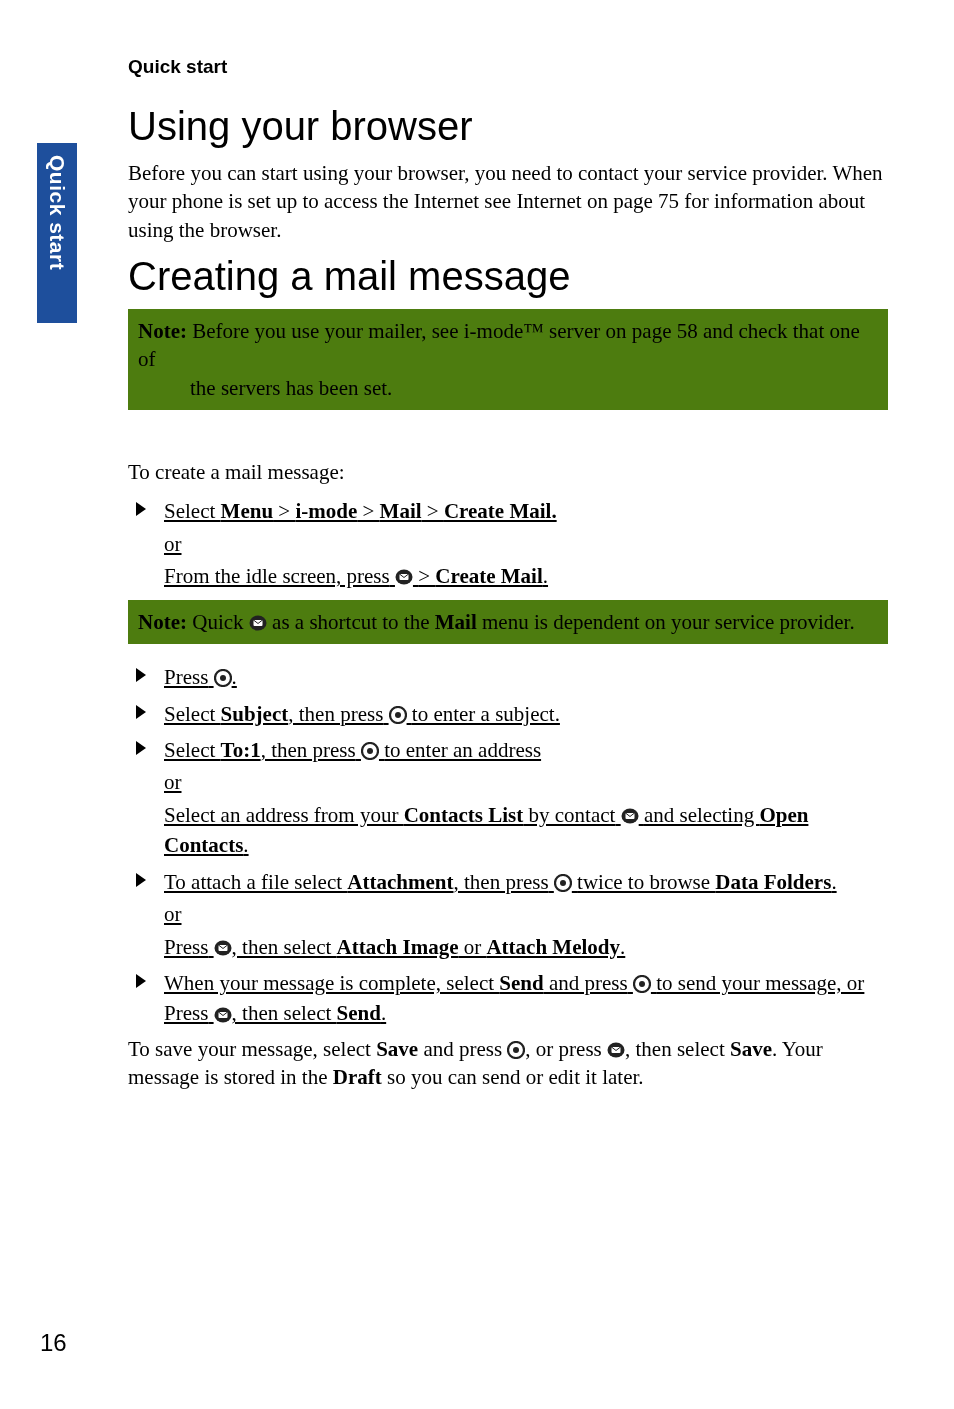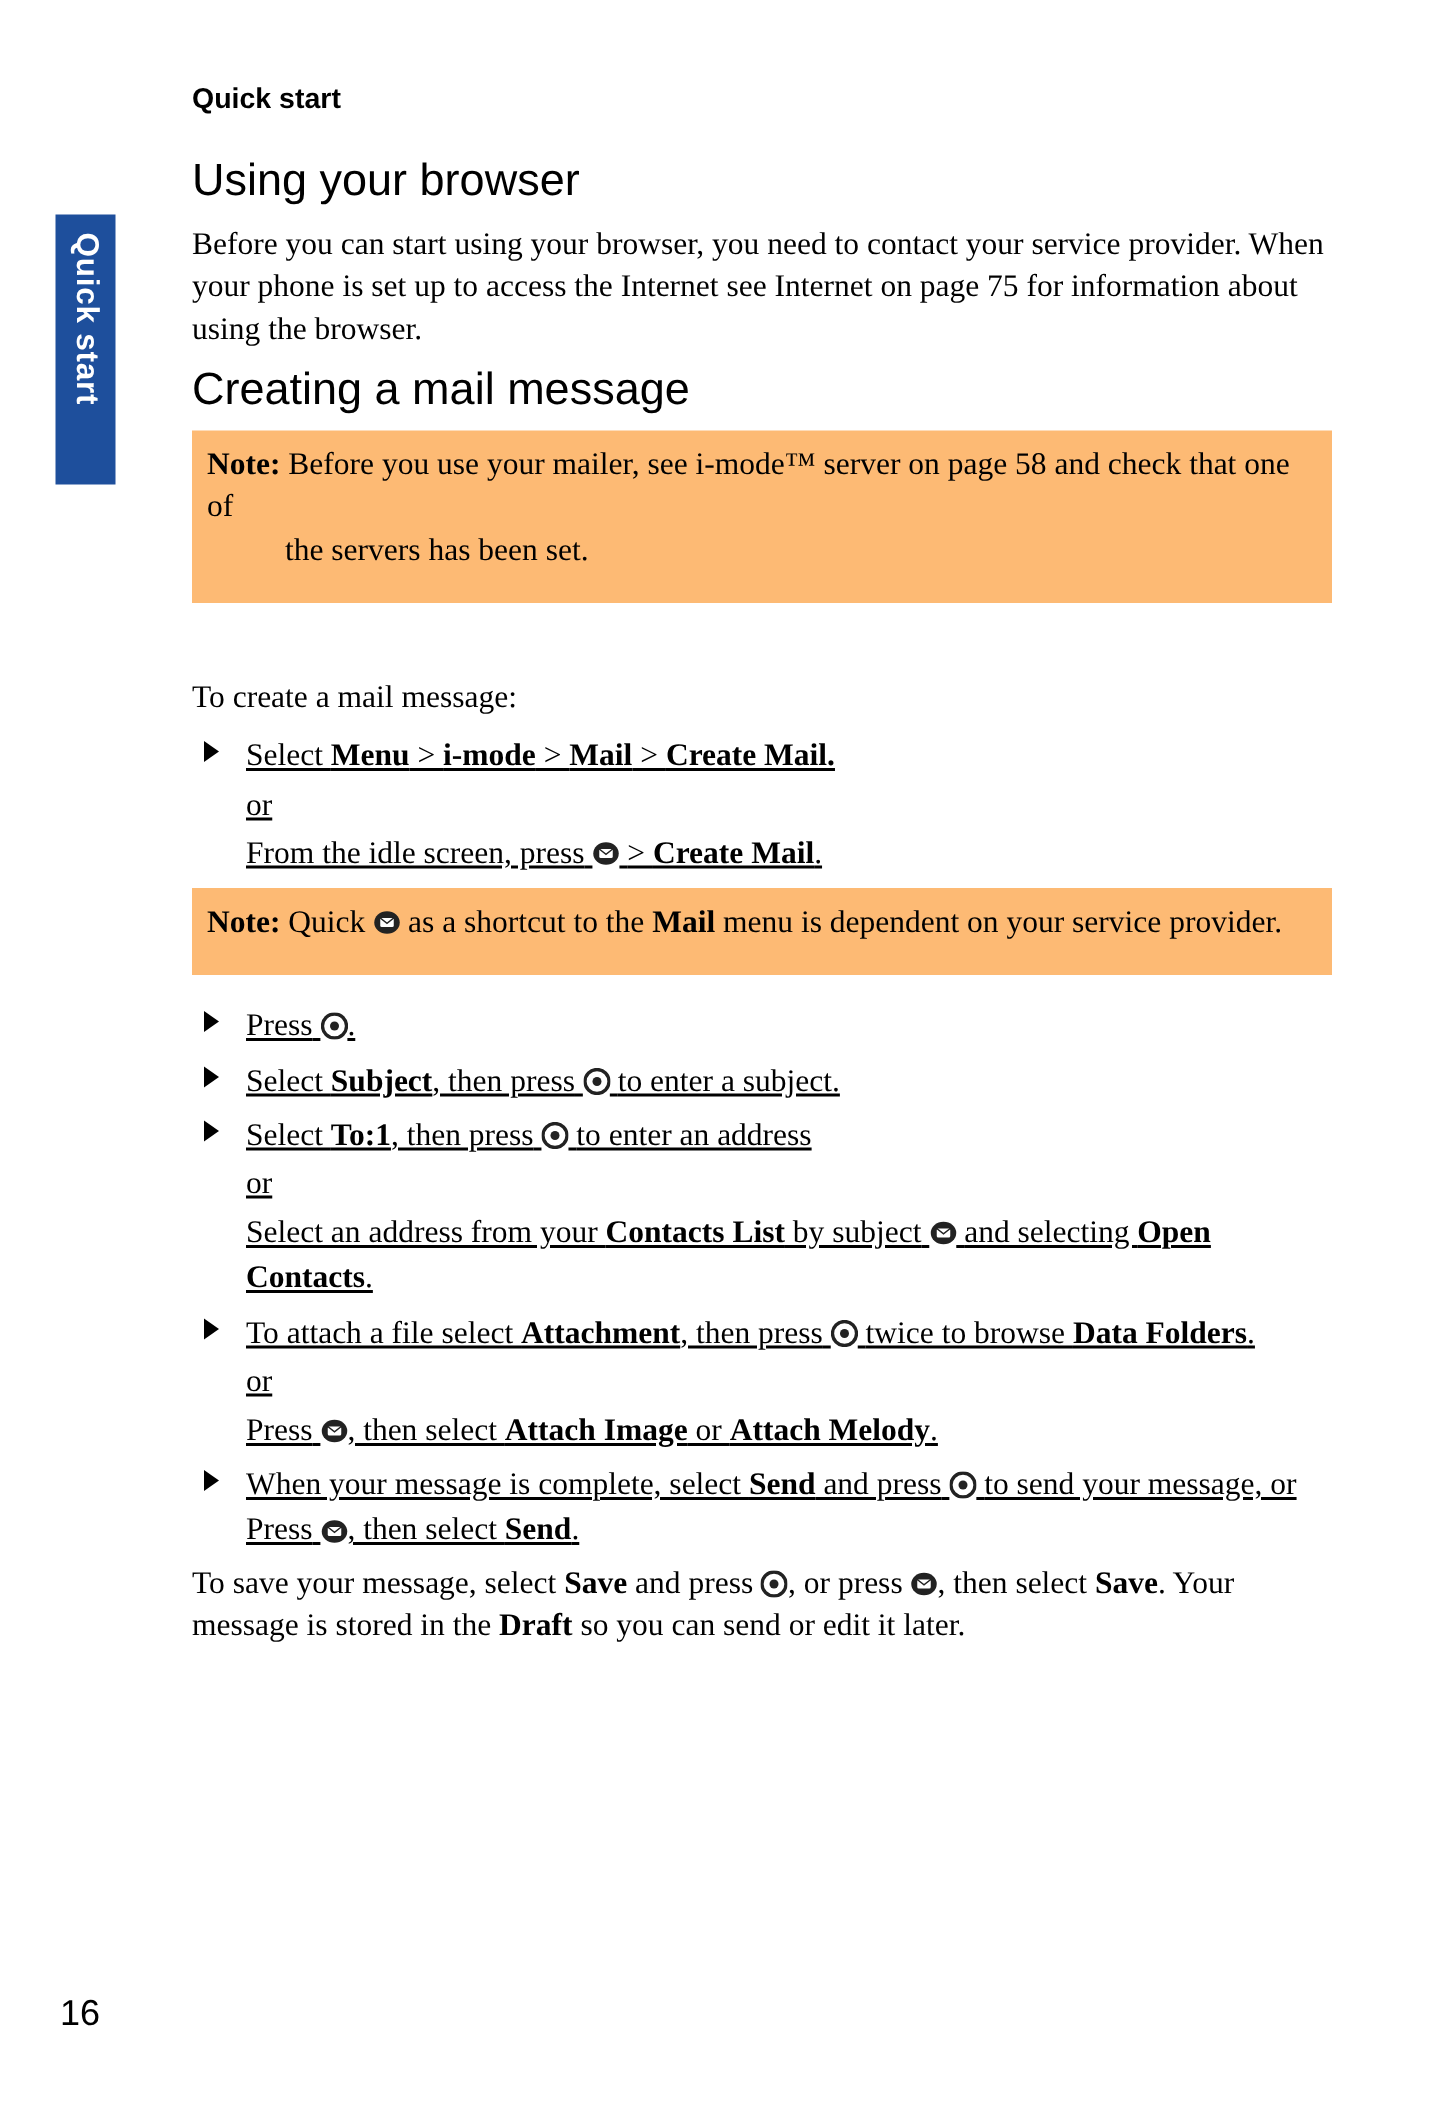--- a/index.html
+++ b/index.html
@@ -48,31 +48,31 @@
   }
   .running-head {
     font-family: Arial, Helvetica, sans-serif;
     font-weight: bold;
     font-size: 19px;
     margin-bottom: 26px;
   }
   h2.section {
     font-family: Arial, Helvetica, sans-serif;
     font-weight: normal;
-    font-size: 30px;
+    font-size: 40px;
     margin-bottom: 10px;
     margin-top: 6px;
   }
   p.body {
     line-height: 1.35;
     margin-bottom: 10px;
   }
   .note-box {
-    background: #fdba74;
-    padding: 8px 10px 22px 10px;
+    background: #4d7c0f;
+    padding: 8px 10px 8px 10px;
     margin: 8px 0 18px 0;
     line-height: 1.35;
   }
   .note-label { font-weight: bold; }
   .note-indent {
     display: block;
     padding-left: 52px;
   }
   .steps {
     list-style: none;
@@ -179,21 +179,21 @@
       <span> to enter a subject.</span>
     </li>
     <li>
       <span>Select </span><span class="bold">To:1</span><span>, then press</span>
       <span class="icon"><svg viewBox="0 0 18 18">
             <circle cx="9" cy="9" r="8" fill="none" stroke="#222" stroke-width="2.2"></circle>
             <circle cx="9" cy="9" r="3" fill="#222"></circle>
           </svg></span>
       <span> to enter an address</span>
       <span class="or">or</span>
-      <span>Select an address from your </span><span class="bold">Contacts List</span><span> by subject</span>
+      <span>Select an address from your </span><span class="bold">Contacts List</span><span> by contact</span>
       <span class="icon"><svg viewBox="0 0 18 18">
             <ellipse cx="9" cy="9" rx="8.5" ry="7.5" fill="#222"></ellipse>
             <rect x="4.5" y="6" width="9" height="6" rx="1" fill="#fff"></rect>
             <path d="M4.5 6 L9 9.5 L13.5 6" stroke="#222" stroke-width="1" fill="none"></path>
           </svg></span>
       <span> and selecting </span><span class="bold">Open Contacts</span><span>.</span>
     </li>
     <li>
       <span>To attach a file select </span><span class="bold">Attachment</span><span>, then press</span>
       <span class="icon"><svg viewBox="0 0 18 18">

